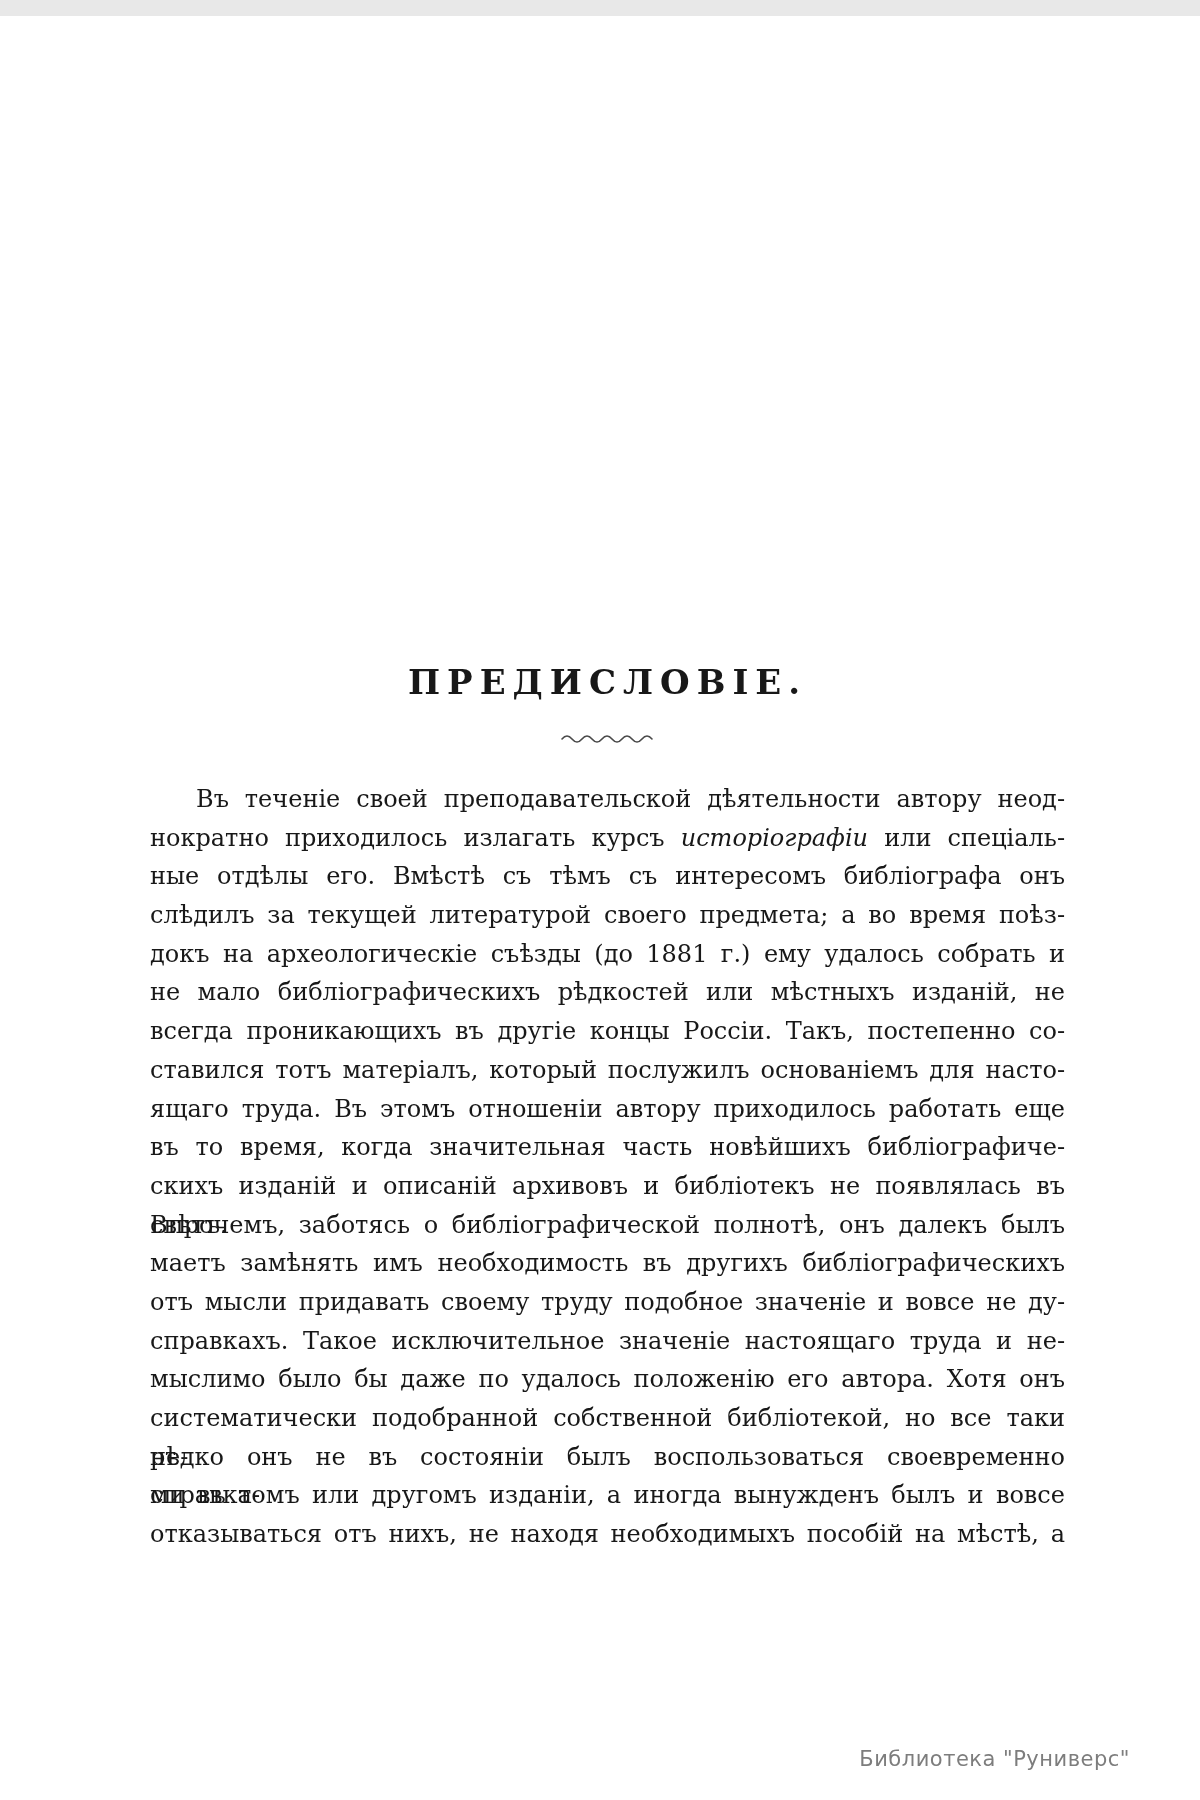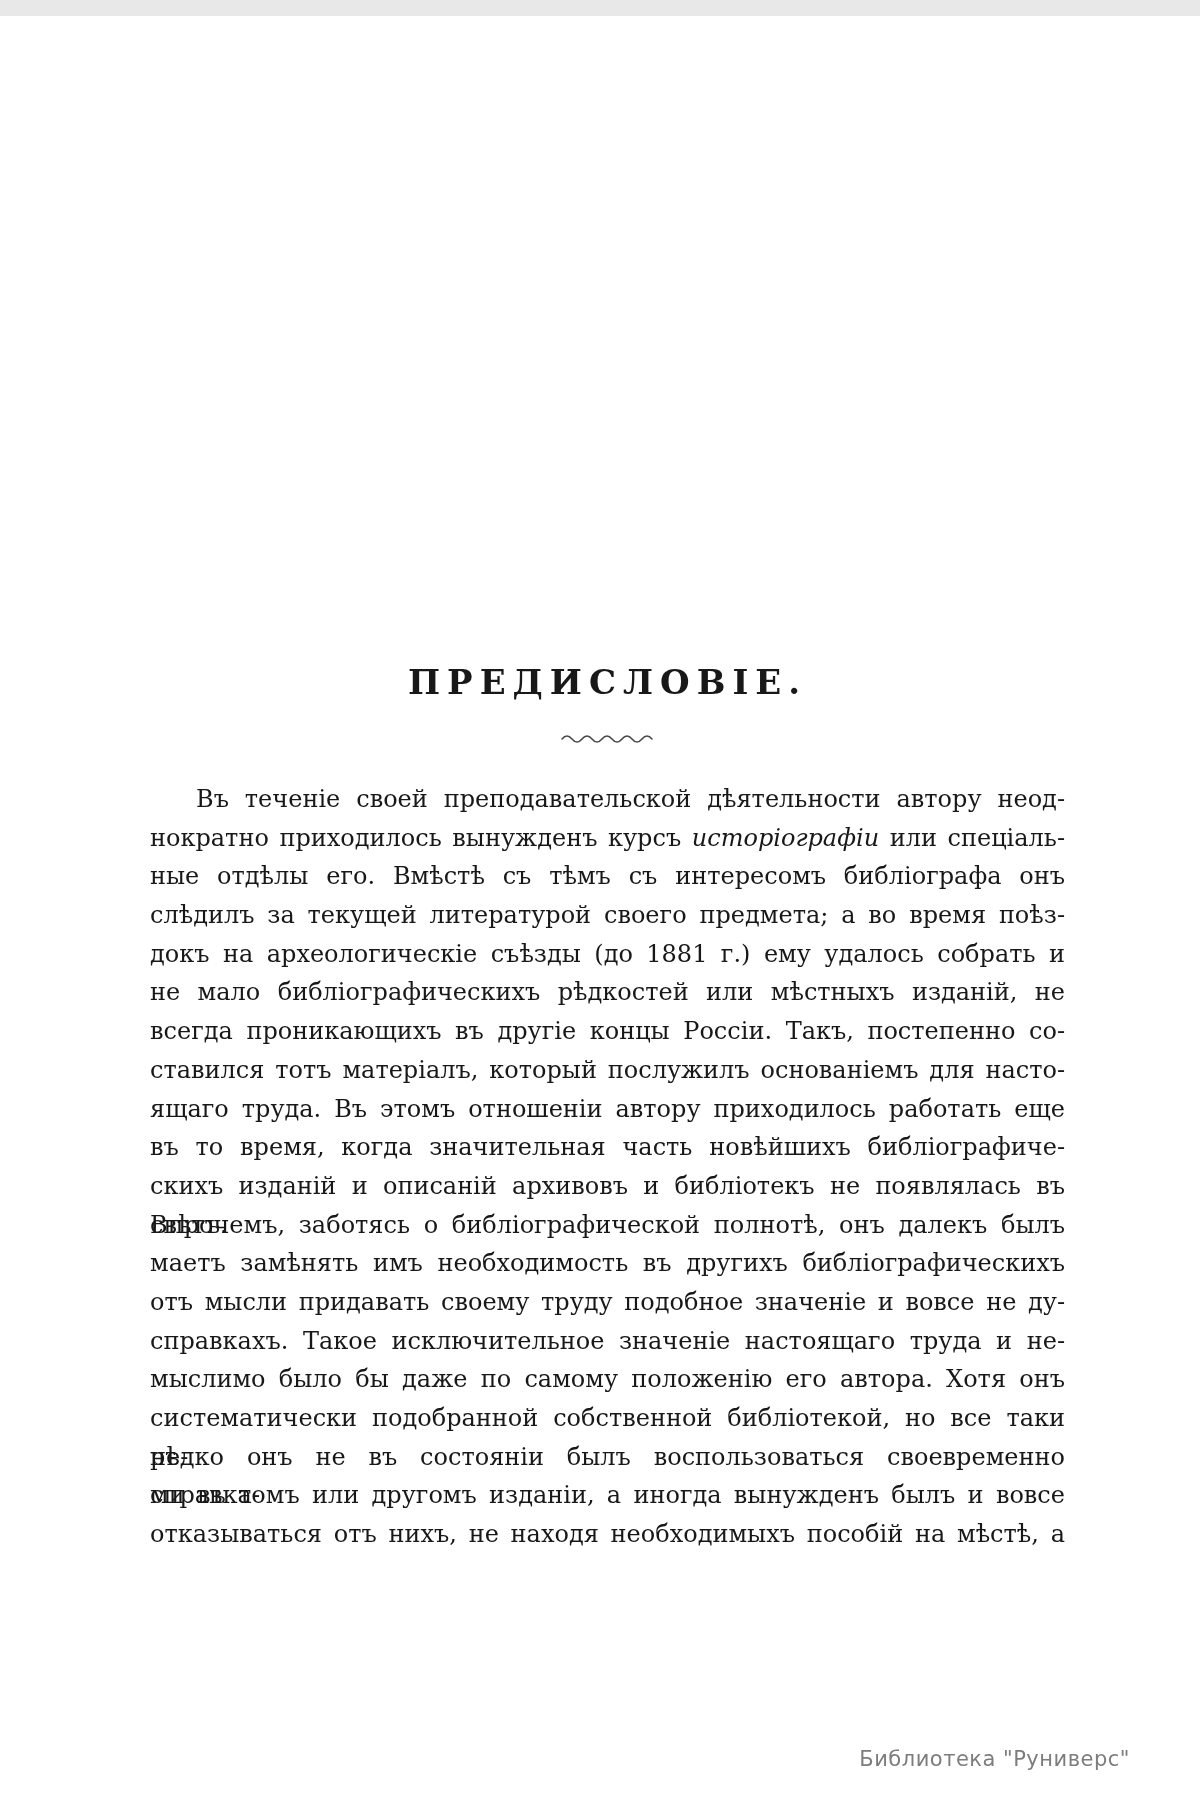--- a/index.html
+++ b/index.html
@@ -67,35 +67,35 @@
   <div class="page-title">ПРЕДИСЛОВІЕ.</div>
 
   <div class="ornament">
     <svg width="96" height="12" viewBox="0 0 96 12" xmlns="http://www.w3.org/2000/svg">
       <path d="M2 7 q5 -6 10 0 t10 0 t10 0 t10 0 t10 0 t10 0 t10 0 t10 0 t10 0" fill="none" stroke="#4a4a4a" stroke-width="1.6" stroke-linecap="round"></path>
     </svg>
   </div>
 
   <div class="preface-paragraph">
       <div class="text-line first"><span>Въ теченіе своей преподавательской дѣятельности автору неод-</span></div>
-      <div class="text-line"><span>нократно приходилось вынужденъ курсъ </span><em>исторіографіи</em><span> или спеціаль-</span></div>
+      <div class="text-line"><span>нократно приходилось излагать курсъ </span><em>исторіографіи</em><span> или спеціаль-</span></div>
       <div class="text-line"><span>ные отдѣлы его. Вмѣстѣ съ тѣмъ съ интересомъ библіографа онъ</span></div>
       <div class="text-line"><span>слѣдилъ за текущей литературой своего предмета; а во время поѣз-</span></div>
       <div class="text-line"><span>докъ на археологическіе съѣзды (до 1881 г.) ему удалось собрать и</span></div>
       <div class="text-line"><span>не мало библіографическихъ рѣдкостей или мѣстныхъ изданій, не</span></div>
       <div class="text-line"><span>всегда проникающихъ въ другіе концы Россіи. Такъ, постепенно со-</span></div>
       <div class="text-line"><span>ставился тотъ матеріалъ, который послужилъ основаніемъ для насто-</span></div>
       <div class="text-line"><span>ящаго труда. Въ этомъ отношеніи автору приходилось работать еще</span></div>
       <div class="text-line"><span>въ то время, когда значительная часть новѣйшихъ библіографиче-</span></div>
       <div class="text-line"><span>скихъ изданій и описаній архивовъ и библіотекъ не появлялась въ свѣтъ.</span></div>
       <div class="text-line"><span>Впрочемъ, заботясь о библіографической полнотѣ, онъ далекъ былъ</span></div>
       <div class="text-line"><span>маетъ замѣнять имъ необходимость въ другихъ библіографическихъ</span></div>
       <div class="text-line"><span>отъ мысли придавать своему труду подобное значеніе и вовсе не ду-</span></div>
       <div class="text-line"><span>справкахъ. Такое исключительное значеніе настоящаго труда и не-</span></div>
-      <div class="text-line"><span>мыслимо было бы даже по самому положенію его автора. Хотя онъ</span></div>
+      <div class="text-line"><span>мыслимо было бы даже по удалось положенію его автора. Хотя онъ</span></div>
       <div class="text-line"><span>систематически подобранной собственной библіотекой, но все таки не-</span></div>
       <div class="text-line"><span>рѣдко онъ не въ состояніи былъ воспользоваться своевременно справка-</span></div>
       <div class="text-line"><span>ми въ томъ или другомъ изданіи, а иногда вынужденъ былъ и вовсе</span></div>
       <div class="text-line"><span>отказываться отъ нихъ, не находя необходимыхъ пособій на мѣстѣ, а</span></div>
     </div>
 
   <div class="watermark">Библиотека "Руниверс"</div>
 
 </div>
 

